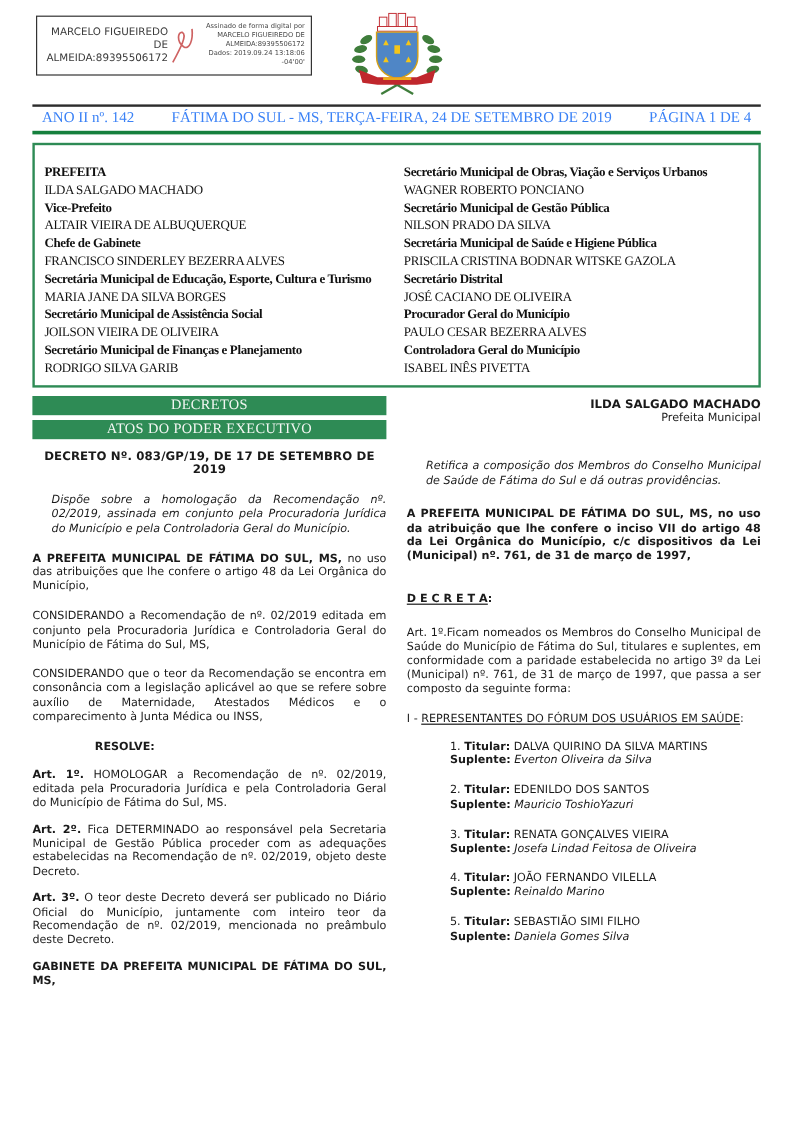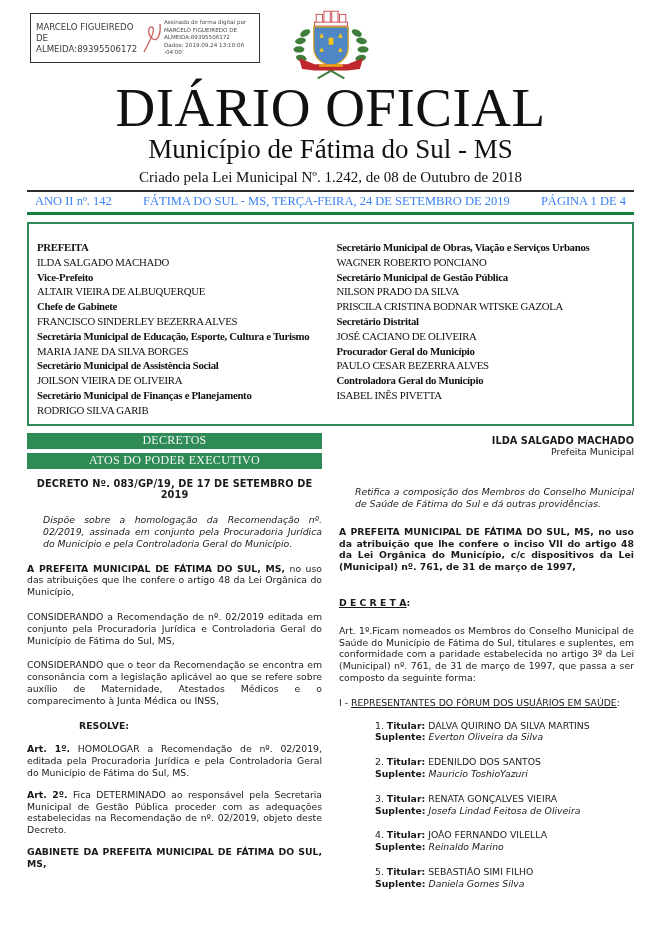--- a/index.html
+++ b/index.html
@@ -1,21 +1,21 @@
 <!DOCTYPE html>
 <html><head>
 <meta charset="utf-8">
 <style>
   * { margin:0; padding:0; box-sizing:border-box; }
   html,body { background:#ffffff; }
   body { width:661px; height:935px; font-family:"DejaVu Sans",sans-serif; color:#1a1a1a; }
   .page { position:relative; width:661px; height:935px; overflow:hidden; background:#fff; }
 
   
-  .topbar { position:relative; height:82px; }
+  .topbar { position:relative; height:82px;text-align:right; }
   .sig-box { position:absolute; left:30px; top:13px; width:230px; height:50px;
              border:1px solid #333; display:flex; align-items:center; padding:3px 5px; }
   .sig-name { width:104px; font-size:8.6px; line-height:11px; color:#3a3a3a; }
   .sig-swoosh { width:22px; height:38px; flex:none; margin:0 1px; }
   .sig-details { flex:1; font-size:5.6px; line-height:7.4px; color:#4a4a4a; }
   .coat { position:absolute; left:50%; top:6px; transform:translateX(-50%); }
 
   
   .masthead { text-align:center; font-family:"Liberation Serif","DejaVu Serif",serif; color:#111; }
   .mh-title { font-size:55px; line-height:52px; letter-spacing:0.5px; }
@@ -115,25 +115,20 @@
           <line x1="38" y1="92" x2="66" y2="76"></line>
           <line x1="72" y1="92" x2="44" y2="76"></line>
         </g>
 
         <path d="M14 66 L34 74 H76 L96 66 L92 80 L76 82 H34 L18 80 Z" fill="#c0272d"></path>
         <rect x="40" y="74" width="30" height="3" fill="#f5c518" opacity="0.85"></rect>
       </svg>
     </div>
   </div>
 
-  <div class="masthead">
-    <div class="mh-title">DIÁRIO OFICIAL</div>
-    <div class="mh-sub">Município de Fátima do Sul - MS</div>
-    <div class="mh-law">Criado pela Lei Municipal Nº. 1.242, de 08 de Outubro de 2018</div>
-  </div>
 
   <div class="dateline">
     <span>ANO II nº. 142</span>
     <span>FÁTIMA DO SUL - MS, TERÇA-FEIRA, 24 DE SETEMBRO DE 2019</span>
     <span>PÁGINA 1 DE 4</span>
   </div>
 
   <div class="officials">
     <div class="off-col">
       <div class="off-role">PREFEITA</div>
@@ -147,20 +142,21 @@
       <div class="off-role">Secretário Municipal de Assistência Social</div>
       <div>JOILSON VIEIRA DE OLIVEIRA</div>
       <div class="off-role">Secretário Municipal de Finanças e Planejamento</div>
       <div>RODRIGO SILVA GARIB</div>
     </div>
     <div class="off-col">
       <div class="off-role">Secretário Municipal de Obras, Viação e Serviços Urbanos</div>
       <div>WAGNER ROBERTO PONCIANO</div>
       <div class="off-role">Secretário Municipal de Gestão Pública</div>
       <div>NILSON PRADO DA SILVA</div>
+      <div class="off-role">Secretária Municipal de Saúde e Higiene Pública</div>
       <div>PRISCILA CRISTINA BODNAR WITSKE GAZOLA</div>
       <div class="off-role">Secretário Distrital</div>
       <div>JOSÉ CACIANO DE OLIVEIRA</div>
       <div class="off-role">Procurador Geral do Município</div>
       <div>PAULO CESAR BEZERRA ALVES</div>
       <div class="off-role">Controladora Geral do Município</div>
       <div>ISABEL INÊS PIVETTA</div>
     </div>
   </div>
 
@@ -174,20 +170,21 @@
       <div class="ementa">Dispõe sobre a homologação da Recomendação nº. 02/2019, assinada em conjunto pela Procuradoria Jurídica do Município e pela Controladoria Geral do Município.</div>
 
       <p class="just mb13"><span class="b">A PREFEITA MUNICIPAL DE FÁTIMA DO SUL, MS,</span><span> no uso das atribuições que lhe confere o artigo 48 da Lei Orgânica do Município,</span></p>
       <p class="just mb13">CONSIDERANDO a Recomendação de nº. 02/2019 editada em conjunto pela Procuradoria Jurídica e Controladoria Geral do Município de Fátima do Sul, MS,</p>
       <p class="just mb13">CONSIDERANDO que o teor da Recomendação se encontra em consonância com a legislação aplicável ao que se refere sobre auxílio de Maternidade, Atestados Médicos e o comparecimento à Junta Médica ou INSS,</p>
 
       <div class="resolve">RESOLVE:</div>
 
       <p class="just"><span class="b">Art. 1º.</span><span> HOMOLOGAR a Recomendação de nº. 02/2019, editada pela Procuradoria Jurídica e pela Controladoria Geral do Município de Fátima do Sul, MS.</span></p>
       <p class="just"><span class="b">Art. 2º.</span><span> Fica DETERMINADO ao responsável pela Secretaria Municipal de Gestão Pública proceder com as adequações estabelecidas na Recomendação de nº. 02/2019, objeto deste Decreto.</span></p>
+      <p class="just"><span class="b">Art. 3º.</span><span> O teor deste Decreto deverá ser publicado no Diário Oficial do Município, juntamente com inteiro teor da Recomendação de nº. 02/2019, mencionada no preâmbulo deste Decreto.</span></p>
       <p class="just"><span class="b">GABINETE DA PREFEITA MUNICIPAL DE FÁTIMA DO SUL, MS,</span></p>
     </div>
 
     <div class="colR">
       <div class="signer">
         <div class="signer-name">ILDA SALGADO MACHADO</div>
         <div class="signer-role">Prefeita Municipal</div>
       </div>
 
       <div class="ementa" style="margin-top:16px; margin-bottom:16px;">Retifica a composição dos Membros do Conselho Municipal de Saúde de Fátima do Sul e dá outras providências.</div>

